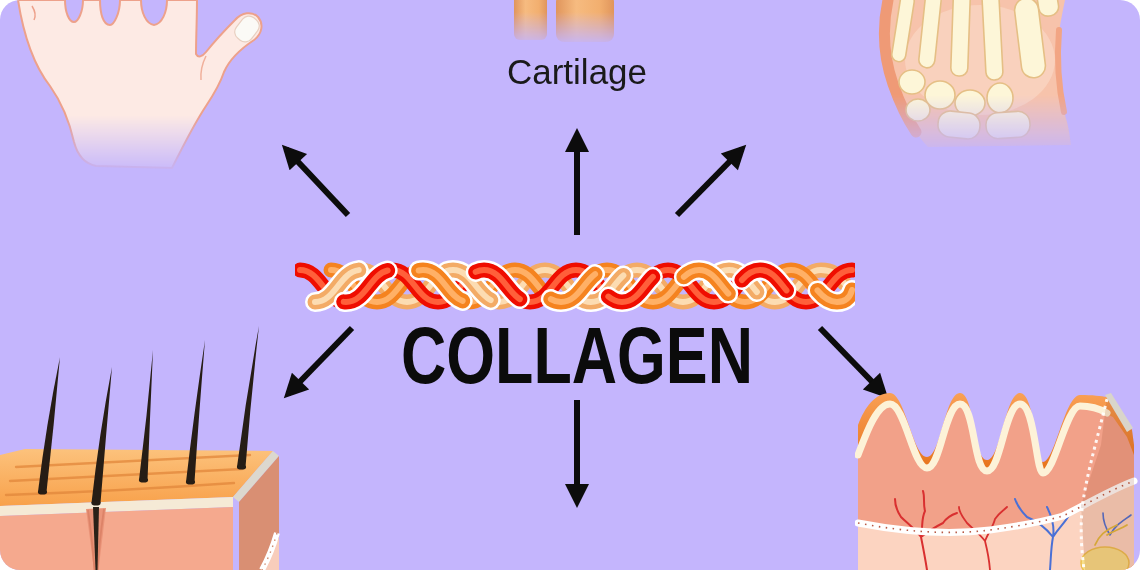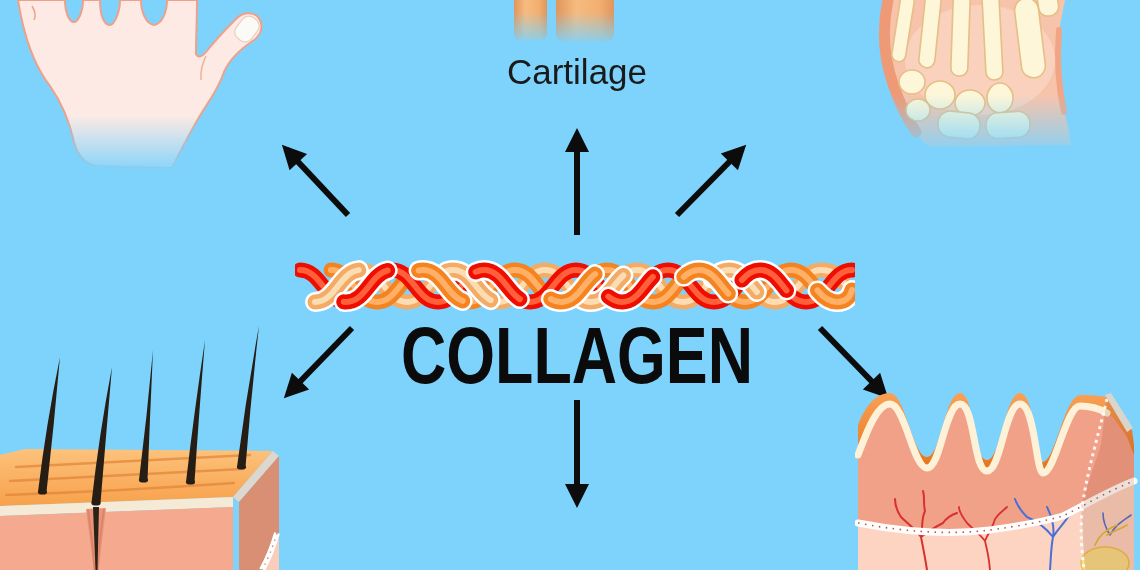--- a/index.html
+++ b/index.html
@@ -1,17 +1,17 @@
 <!DOCTYPE html>
 <html><head>
 <meta charset="utf-8">
 <style>
   html,body{margin:0;padding:0;background:#fff;}
-  #canvas{position:relative;width:1140px;height:570px;background:#7dd3fc;overflow:hidden;
-          font-family:"Liberation Sans", sans-serif;}
+  #canvas{position:relative;width:1140px;height:570px;background:#c4b5fd;overflow:hidden;
+          font-family:"Liberation Sans", sans-serif;border-radius:20px;}
   .abs{position:absolute;}
   svg{display:block;}
   text{font-family:"Liberation Sans", sans-serif;}
 </style>
 </head>
 <body>
 
 <div id="canvas">
 
   <svg class="abs" style="left:10px;top:0" width="270" height="195" viewBox="0 0 270 195">

